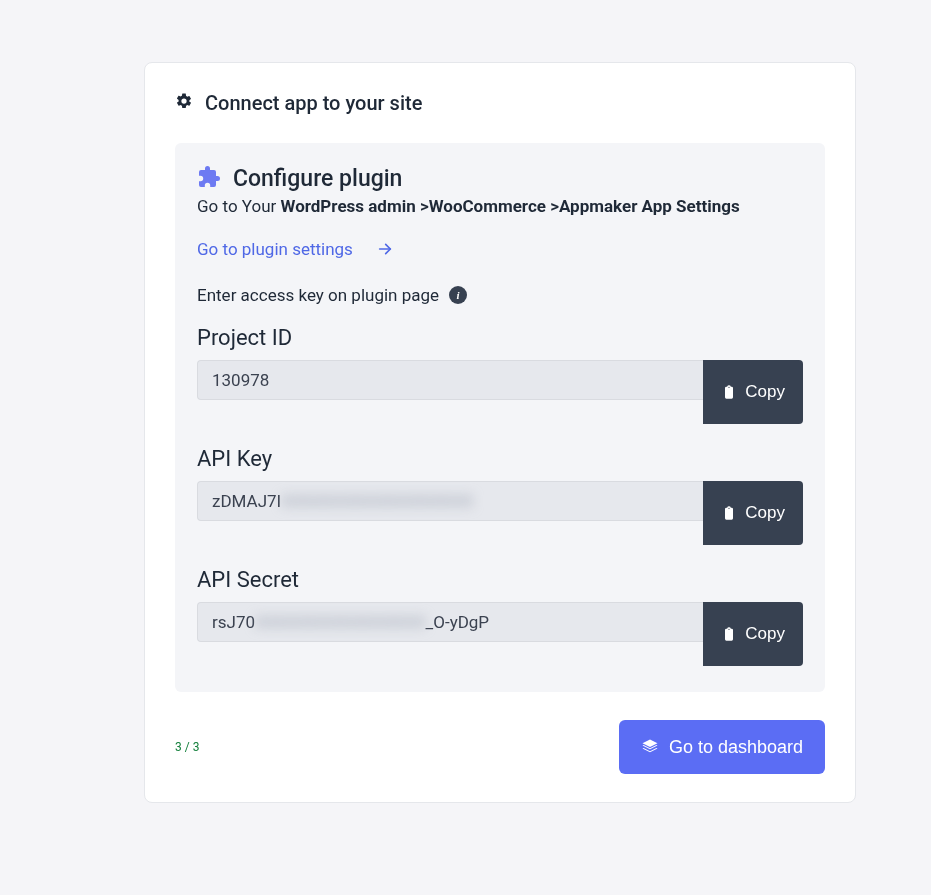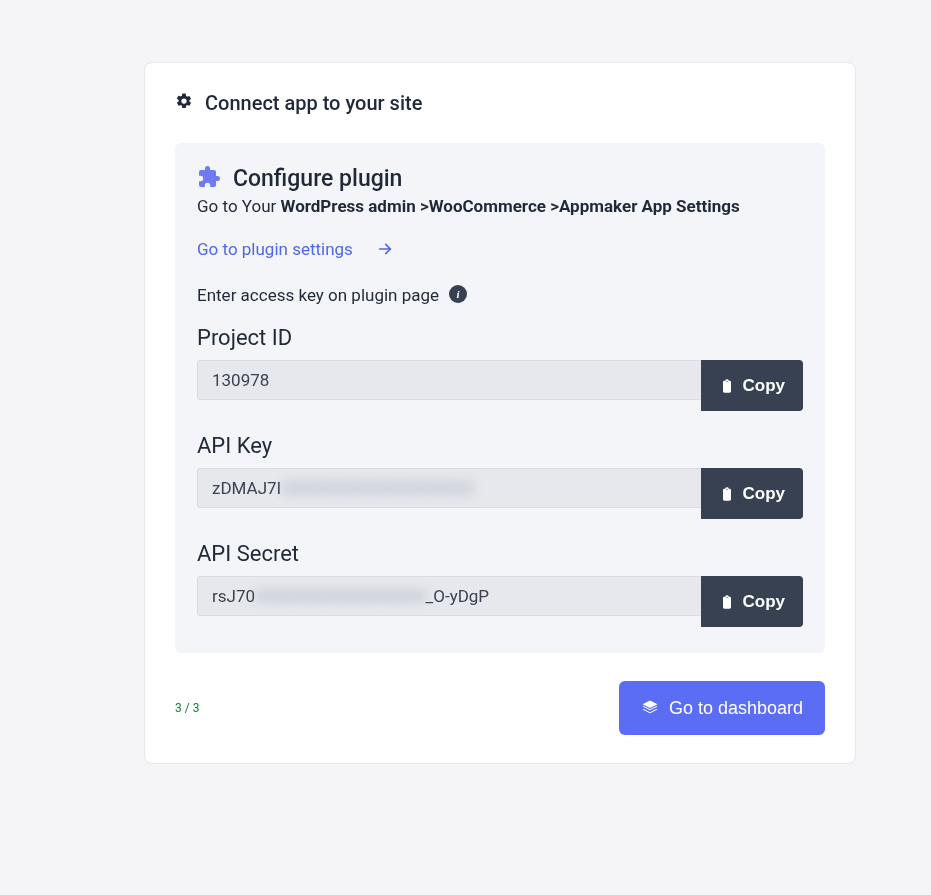--- a/index.html
+++ b/index.html
@@ -60,20 +60,21 @@
   gap: 24px;
   color: #4f68e6;
   font-size: 17px;
   text-decoration: none;
   margin-bottom: 26px;
   cursor: pointer;
 }
 .plugin-link svg { width: 16px; height: 16px; }
 .access-row {
   display: flex;
+  align-items: center;
   gap: 10px;
   font-size: 17px;
   color: #1f2937;
   margin-bottom: 20px;
 }
 .info-icon {
   width: 18px; height: 18px;
   border-radius: 50%;
   background: #374151;
   color: #fff;
@@ -116,29 +117,28 @@
 .readonly-input .vis { white-space: nowrap; }
 .blur-segment {
   filter: blur(6px);
   color: #9aa1b0;
   user-select: none;
 }
 .copy-btn {
   background: #374151;
   color: #fff;
   border: none;
-  height: 51px;
+  height: 64px;
   padding: 0 18px;
   font-size: 17px;
   display: inline-flex;
   align-items: center;
   gap: 8px;
   border-radius: 0 4px 4px 0;
   cursor: pointer;
-  font-weight: bold;
 }
 .copy-btn svg { width: 16px; height: 18px; }
 .card-footer {
   display: flex;
   align-items: center;
   justify-content: space-between;
   padding: 28px 30px 0 30px;
 }
 .step-count {
   color: #15803d;

